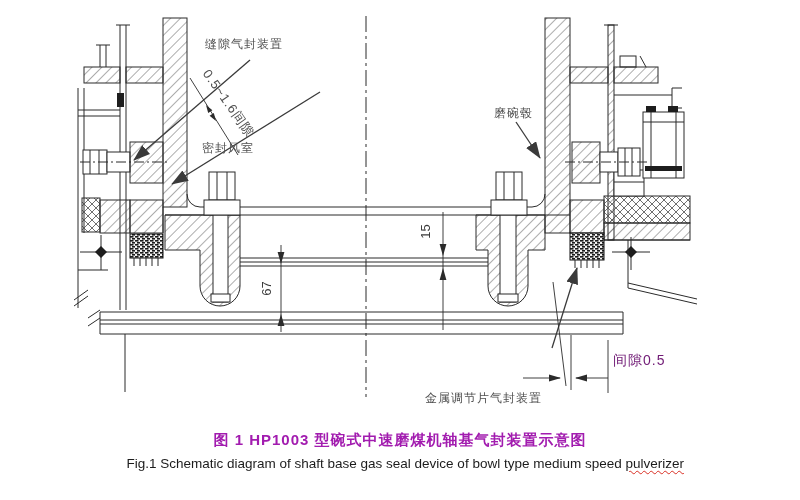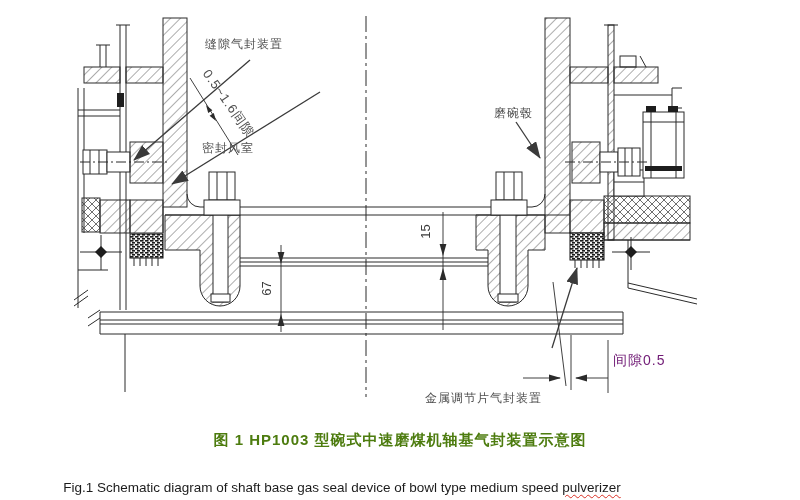--- a/index.html
+++ b/index.html
@@ -3,24 +3,24 @@
 <meta charset="utf-8">
 <style>
   html,body{margin:0;padding:0;background:#fff;}
   #stage{position:relative;width:800px;height:500px;background:#ffffff;overflow:hidden;
          font-family:"Liberation Sans","DejaVu Sans",sans-serif;}
   #drawing{position:absolute;left:0;top:0;}
   .lbl{position:absolute;color:#4f4f4f;font-size:12px;letter-spacing:1px;white-space:nowrap;}
   .dim{position:absolute;color:#3a3a3a;font-size:13px;letter-spacing:0;white-space:nowrap;}
   .rot55{transform:rotate(55deg);transform-origin:left top;}
   .rotm90{transform:rotate(-90deg);transform-origin:center center;text-align:center;}
-  .cap-zh{position:absolute;left:0;top:431px;width:800px;text-align:center;color:#4d7c0f;
+  .cap-zh{position:absolute;left:0;top:431px;width:800px;text-align:center;color:#a21caf;
           font-size:15px;font-weight:600;letter-spacing:1px;}
-  .cap-en{position:absolute;left:0;top:456px;width:684px;text-align:center;color:#1c1c1c;
-          font-size:13.5px;margin-top:24px;}
+  .cap-en{position:absolute;left:0;top:456px;width:684px;text-align:right;color:#1c1c1c;
+          font-size:13.5px;}
   .sq{text-decoration:underline wavy #d93025;text-decoration-thickness:1px;text-underline-offset:2px;}
 </style>
 </head>
 <body>
 
 <div id="stage">
 
   <svg id="drawing" width="800" height="430" viewBox="0 0 800 430" xmlns="http://www.w3.org/2000/svg">
     <defs>
       <pattern id="h1" width="7" height="7" patternUnits="userSpaceOnUse" patternTransform="rotate(45)">

